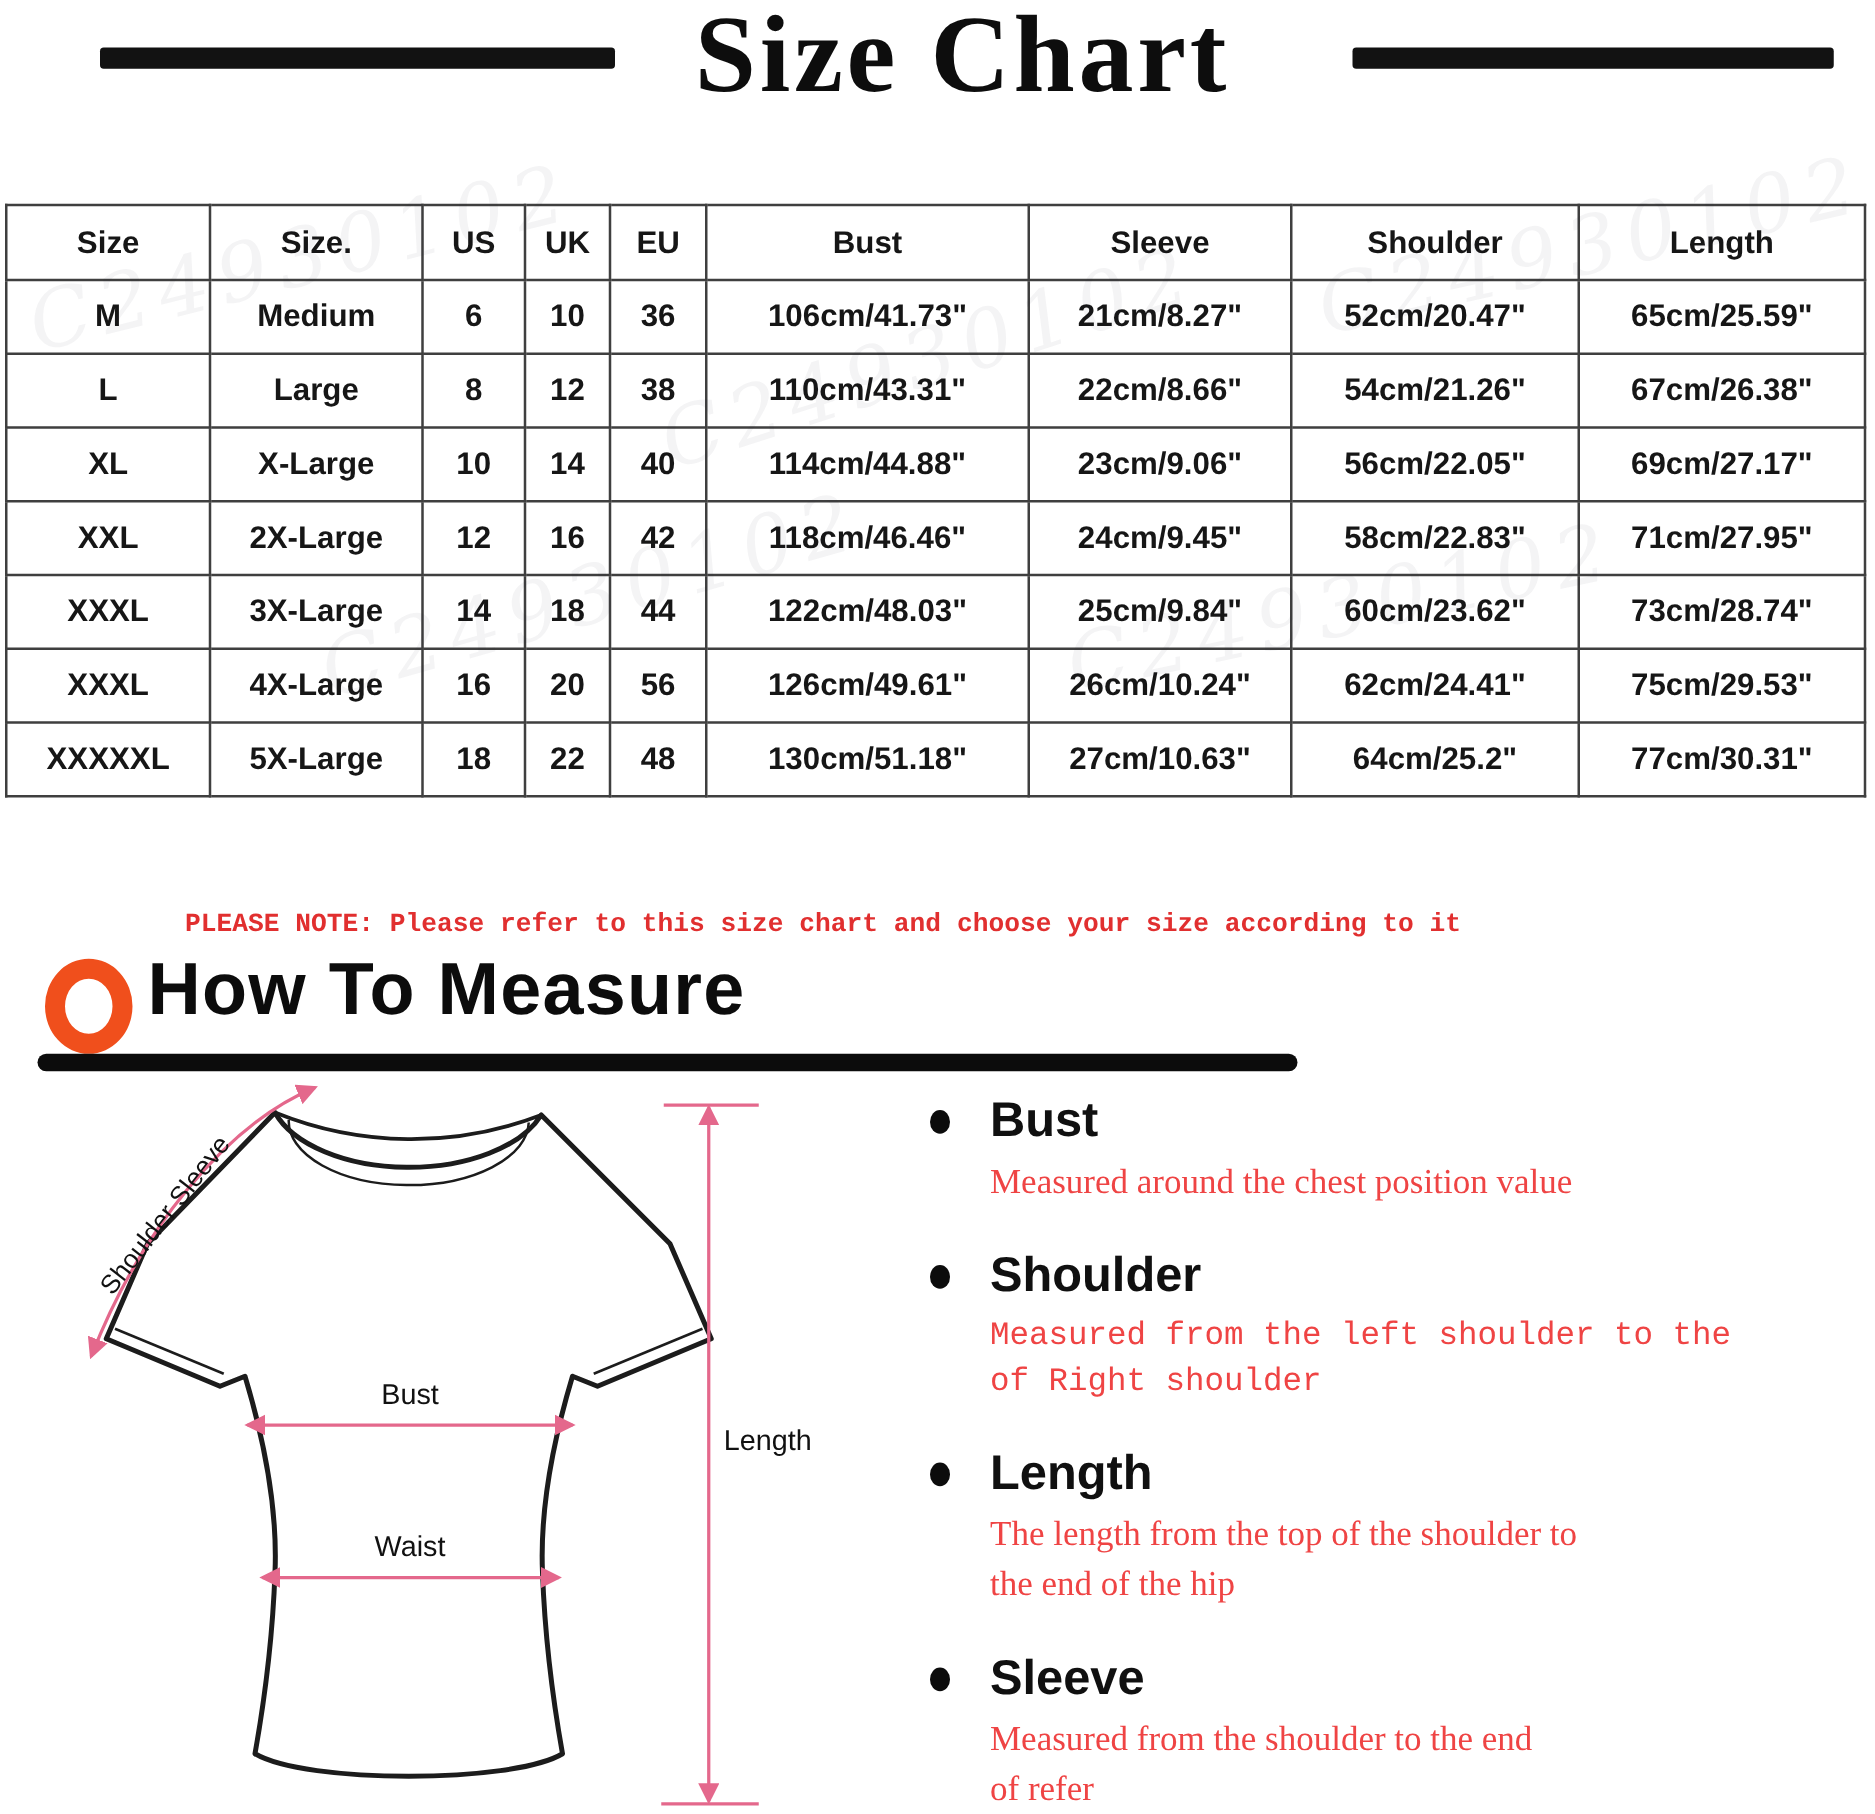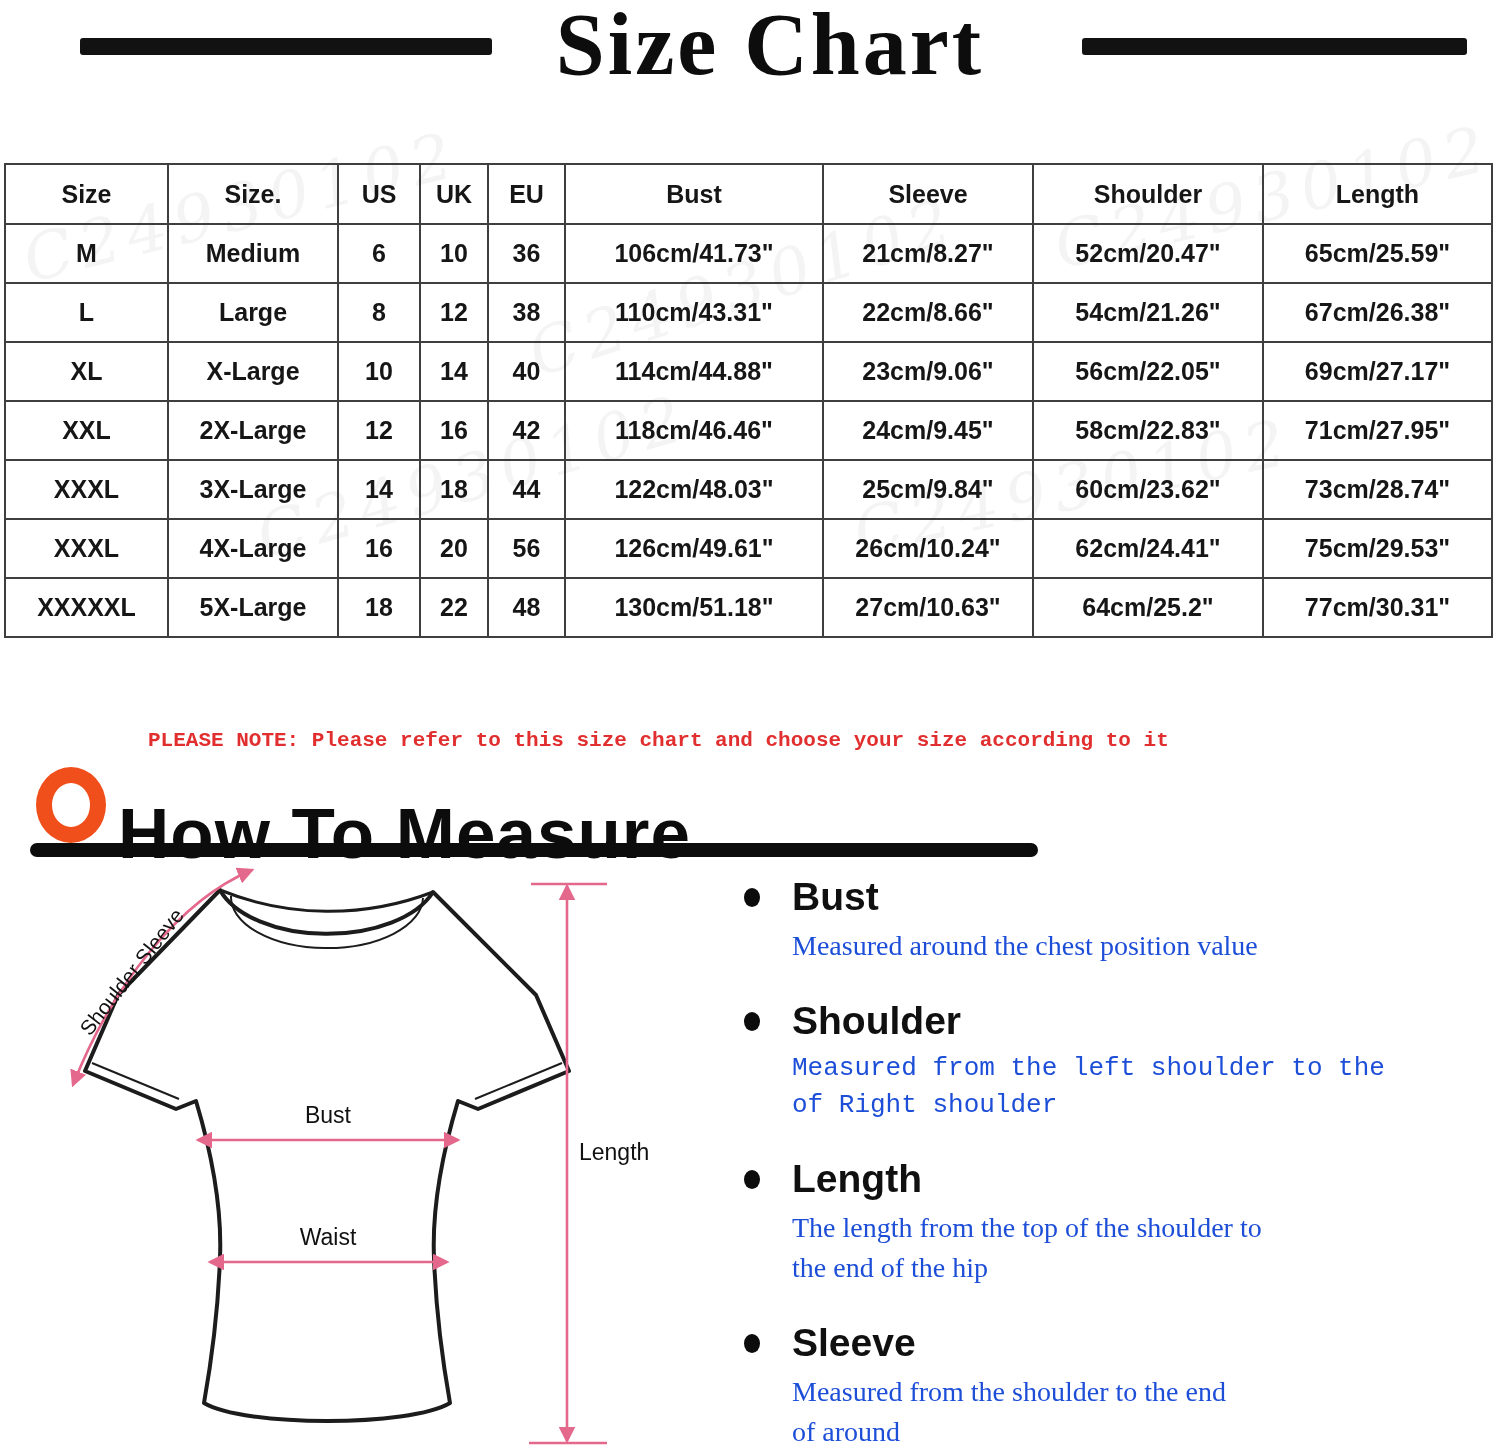--- a/index.html
+++ b/index.html
@@ -41,22 +41,22 @@
     font-size:21px;color:var(--note-red,#e12f2f);white-space:nowrap;margin-left:28px;
   }
   
   .htm-ring{
     position:absolute;left:36px;top:767px;width:38px;height:44px;
     border:16px solid var(--accent-orange,#f04f1c);border-radius:50%;
     background:#ffffff;box-sizing:content-box;
   }
   .htm-heading{
     position:absolute;left:118px;top:757px;
-    font-size:71px;font-weight:bold;letter-spacing:1px;color:#0c0c0c;
-    font-family:"Liberation Sans",sans-serif;white-space:nowrap;margin-top:36px;
+    font-size:59px;font-weight:bold;letter-spacing:1px;color:#0c0c0c;
+    font-family:"Liberation Sans",sans-serif;white-space:nowrap;
   }
   .htm-underline{
     position:absolute;left:30px;top:843px;width:1008px;height:14px;
     background:#0c0c0c;border-radius:8px;
   }
   
   .shirt-svg{position:absolute;left:30px;top:865px;width:700px;height:586px;}
   .shirt-outline{fill:#ffffff;stroke:#1c1c1c;stroke-width:4;stroke-linejoin:round;}
   .shirt-line{fill:none;stroke:#1c1c1c;stroke-width:3;}
   .shirt-thin{fill:none;stroke:#1c1c1c;stroke-width:2;}
@@ -70,21 +70,21 @@
   .measure-guide{position:absolute;left:742px;top:876px;width:700px;}
   .guide-item{position:relative;padding-left:50px;margin-bottom:34px;}
   .guide-dot{
     position:absolute;left:2px;top:12px;width:16px;height:19px;
     background:#0c0c0c;border-radius:50%;
   }
   .guide-term{
     font-size:39px;font-weight:bold;color:#101010;line-height:1.1;
     font-family:"Liberation Sans",sans-serif;margin-bottom:7px;
   }
-  .guide-desc{font-size:28px;color:#1d4ed8;line-height:1.43;white-space:pre-line;}
+  .guide-desc{font-size:28px;color:#ef4444;line-height:1.43;white-space:pre-line;}
   .guide-desc.serif{font-family:"Liberation Serif",serif;}
   .guide-desc.mono{font-family:"Liberation Mono",monospace;font-size:26px;}
 </style>
 </head>
 <body>
 
 <div class="page">
 
   <div class="title-row">
     <div class="title-bar left"></div>
@@ -259,17 +259,17 @@
       <div class="guide-item">
         <span class="guide-dot"></span>
         <div class="guide-term">Length</div>
         <div class="guide-desc serif">The length from the top of the shoulder to
 the end of the hip</div>
       </div>
       <div class="guide-item">
         <span class="guide-dot"></span>
         <div class="guide-term">Sleeve</div>
         <div class="guide-desc serif">Measured from the shoulder to the end
-of around</div>
+of refer</div>
       </div>
     </div>
 
 </div>
 
 </body></html>

